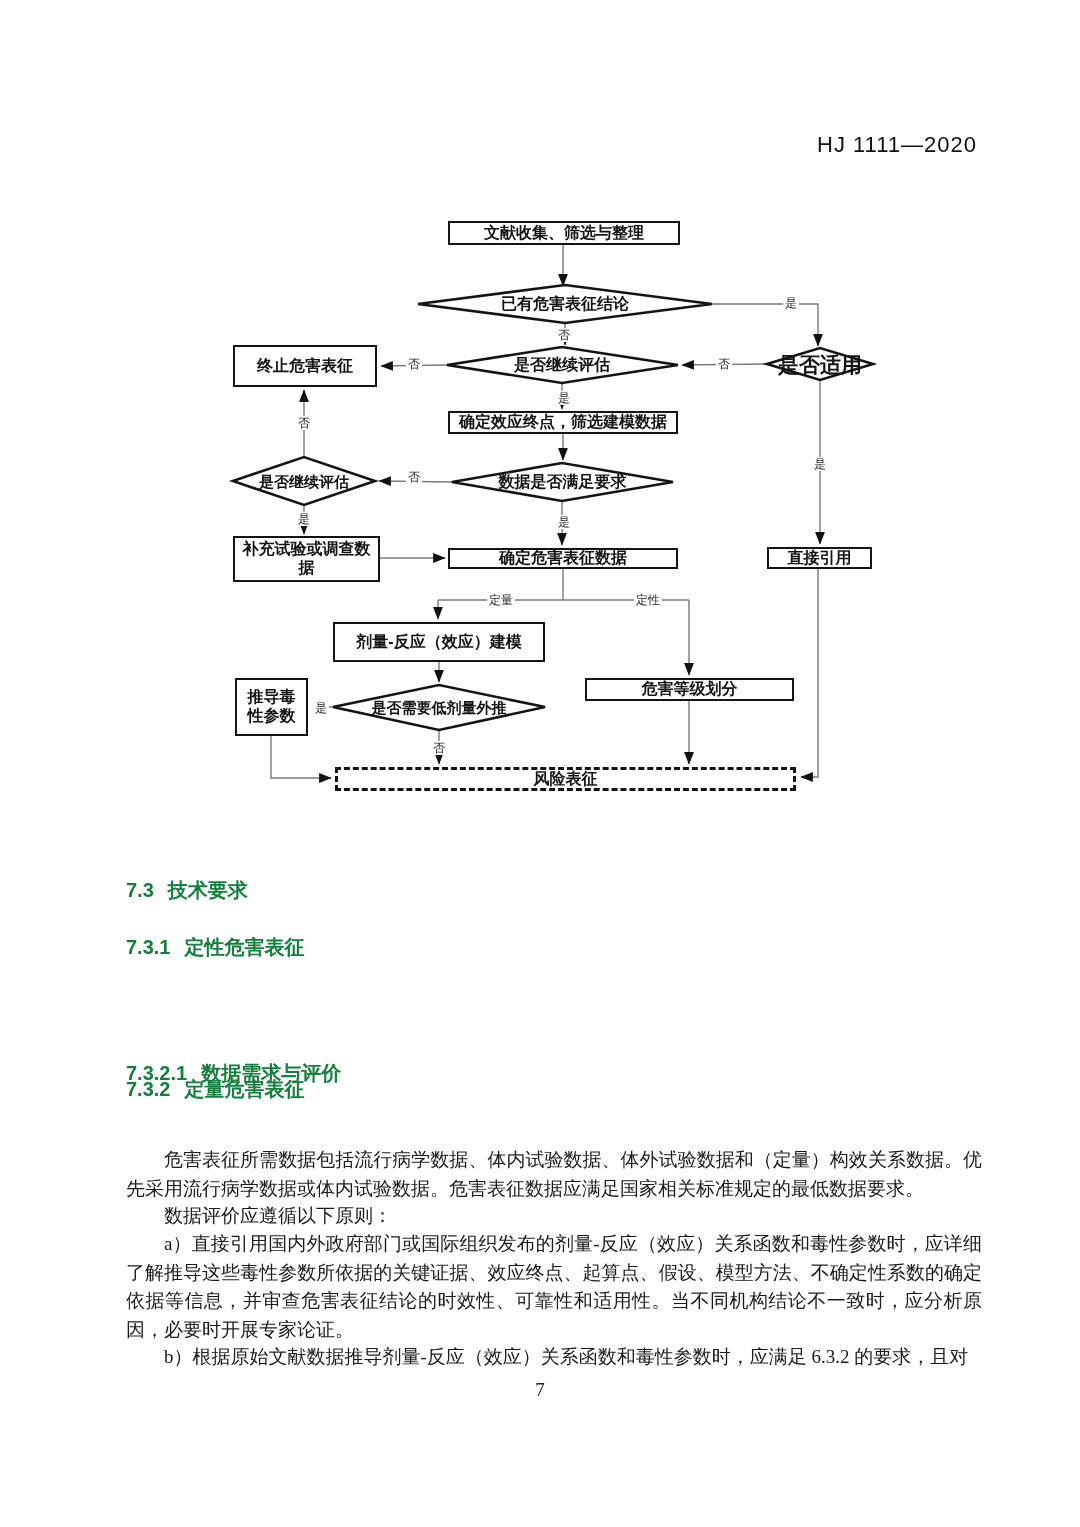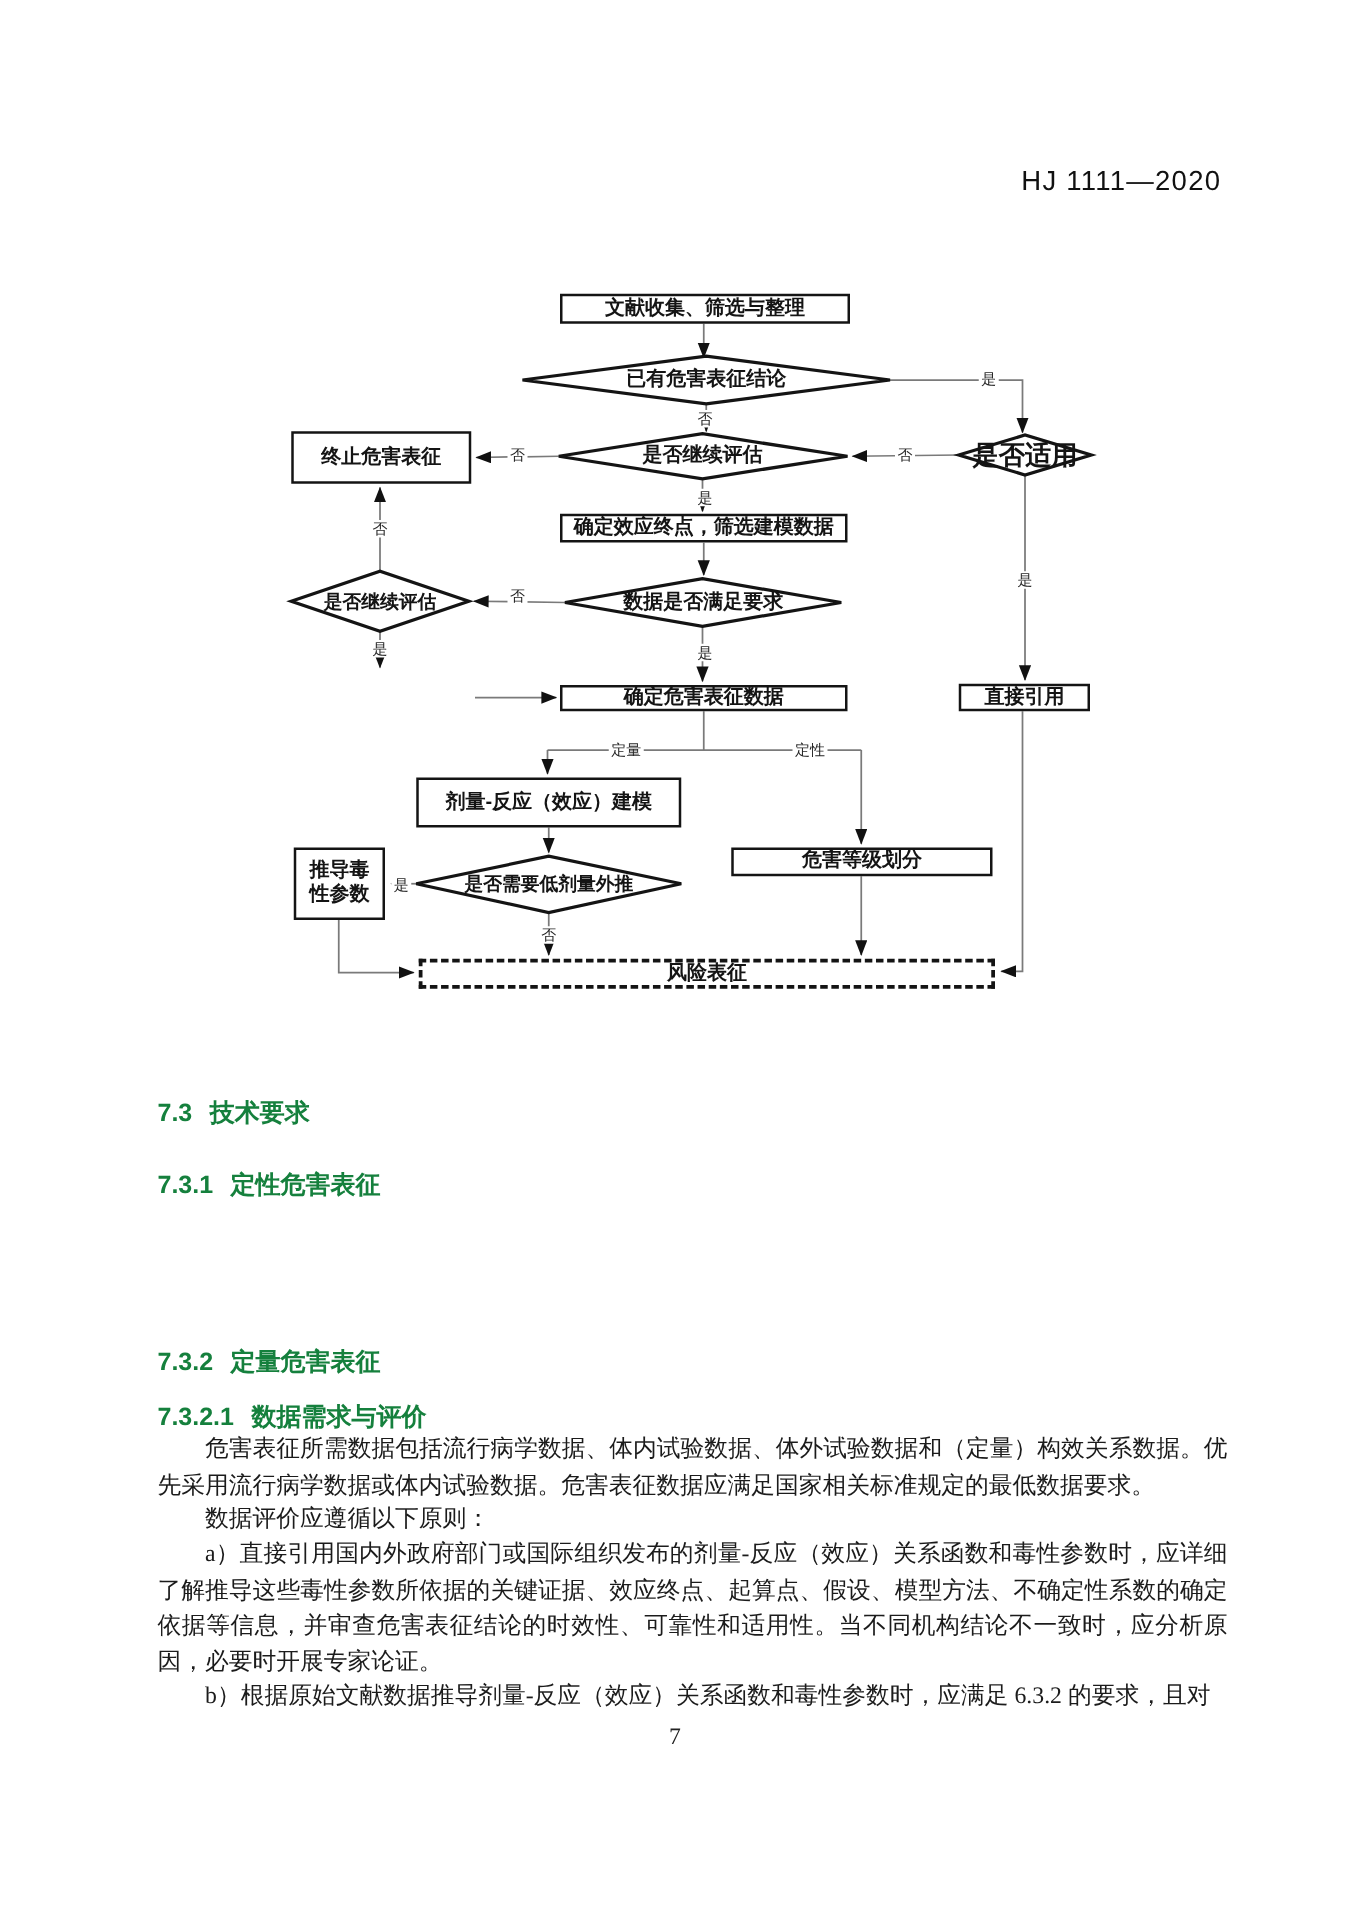--- a/index.html
+++ b/index.html
@@ -73,23 +73,24 @@
       <g stroke="#141414" stroke-width="2.6" fill="#ffffff">
         <polygon points="418,304 565,285 712,304 565,323"></polygon>
         <polygon points="447,365 562,347 678,365 562,383"></polygon>
         <polygon points="767,364 820,348 873,364 820,380"></polygon>
         <polygon points="233,481 304,457 375,481 304,505"></polygon>
         <polygon points="452,482 562,463 673,482 562,501"></polygon>
         <polygon points="333,707 439,685 545,707 439,730"></polygon>
       </g>
     </svg>
 
-    <div class="fc-box" style="left:448px;top:235px;width:232px;height:24px;">文献收集、筛选与整理</div>
+    <div class="fc-box" style="left:448px;top:221px;width:232px;height:24px;">文献收集、筛选与整理</div>
     <div class="fc-box" style="left:233px;top:345px;width:144px;height:42px;">终止危害表征</div>
     <div class="fc-box thin" style="left:448px;top:411px;width:230px;height:23px;">确定效应终点，筛选建模数据</div>
+    <div class="fc-box" style="left:233px;top:536px;width:147px;height:46px;padding:0 6px;">补充试验或调查数据</div>
     <div class="fc-box thin" style="left:448px;top:548px;width:230px;height:21px;">确定危害表征数据</div>
     <div class="fc-box thin" style="left:767px;top:547px;width:105px;height:22px;">直接引用</div>
     <div class="fc-box" style="left:333px;top:622px;width:212px;height:40px;">剂量-反应（效应）建模</div>
     <div class="fc-box" style="left:585px;top:678px;width:209px;height:23px;">危害等级划分</div>
     <div class="fc-box" style="left:235px;top:678px;width:73px;height:58px;padding:0 7px;">推导毒性参数</div>
     <div class="fc-box" style="left:335px;top:767px;width:461px;height:24px;border-style:dashed;border-width:3px;">风险表征</div>
 
     <div class="fc-dtext" style="left:443px;top:293px;width:244px;height:22px;">已有危害表征结论</div>
     <div class="fc-dtext" style="left:462px;top:354px;width:200px;height:22px;">是否继续评估</div>
     <div class="fc-dtext" style="left:770px;top:353px;width:100px;height:22px;font-size:21px;">是否适用</div>
@@ -120,21 +121,21 @@
 
   <div class="heading" style="top:934px;">
     <span class="num">7.3.1</span><span>定性危害表征</span>
   </div>
 
 
   <div class="heading" style="top:1076px;">
     <span class="num">7.3.2</span><span>定量危害表征</span>
   </div>
 
-  <div class="heading" style="top:1120px;">
+  <div class="heading" style="top:1060px;">
     <span class="num">7.3.2.1</span><span>数据需求与评价</span>
   </div>
 
   <div class="body-text indent" style="top:1146px;">危害表征所需数据包括流行病学数据、体内试验数据、体外试验数据和（定量）构效关系数据。优先采用流行病学数据或体内试验数据。危害表征数据应满足国家相关标准规定的最低数据要求。</div>
 
   <div class="body-text indent" style="top:1202px;">数据评价应遵循以下原则：</div>
 
   <div class="body-text indent" style="top:1230px;">a）直接引用国内外政府部门或国际组织发布的剂量-反应（效应）关系函数和毒性参数时，应详细了解推导这些毒性参数所依据的关键证据、效应终点、起算点、假设、模型方法、不确定性系数的确定依据等信息，并审查危害表征结论的时效性、可靠性和适用性。当不同机构结论不一致时，应分析原因，必要时开展专家论证。</div>
 
   <div class="body-text indent" style="top:1343px;">b）根据原始文献数据推导剂量-反应（效应）关系函数和毒性参数时，应满足 6.3.2 的要求，且对</div>

